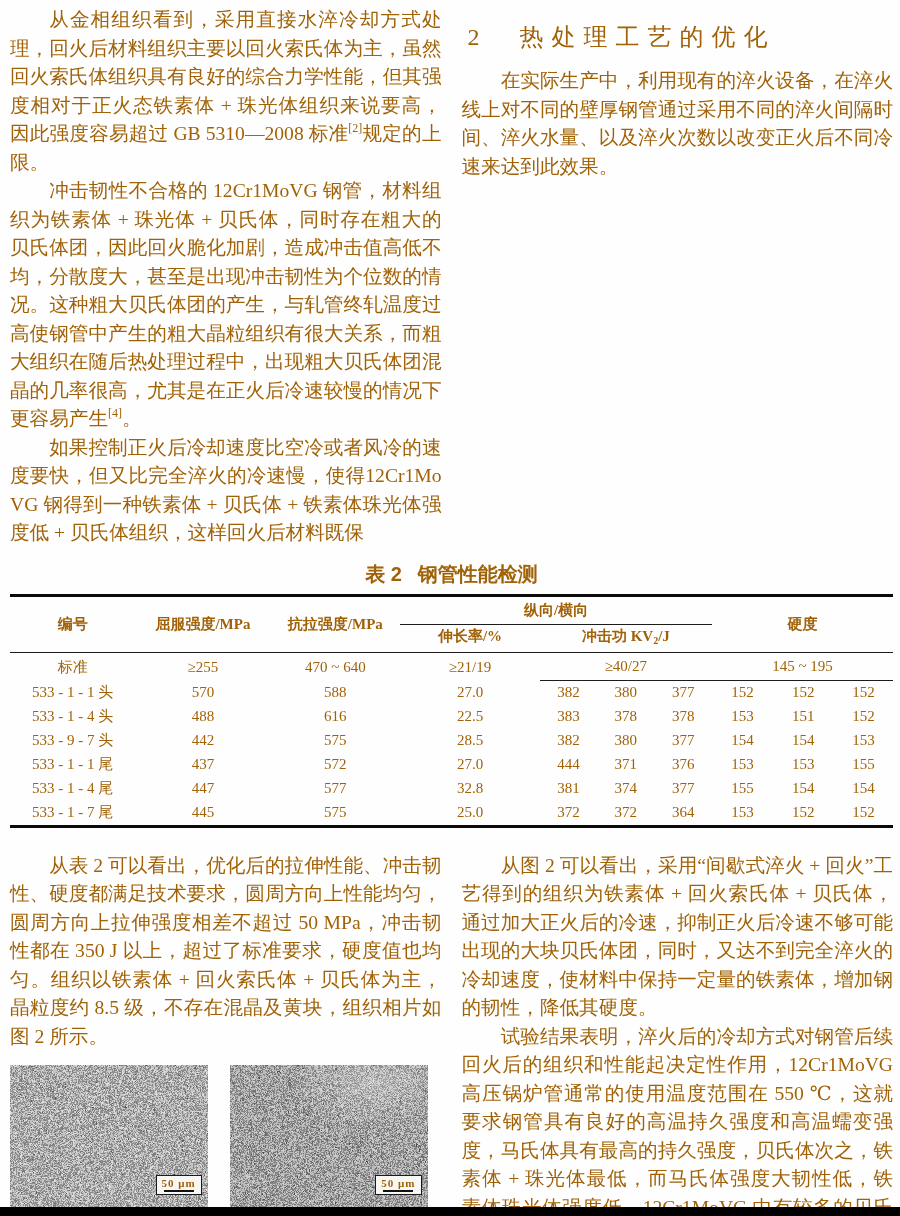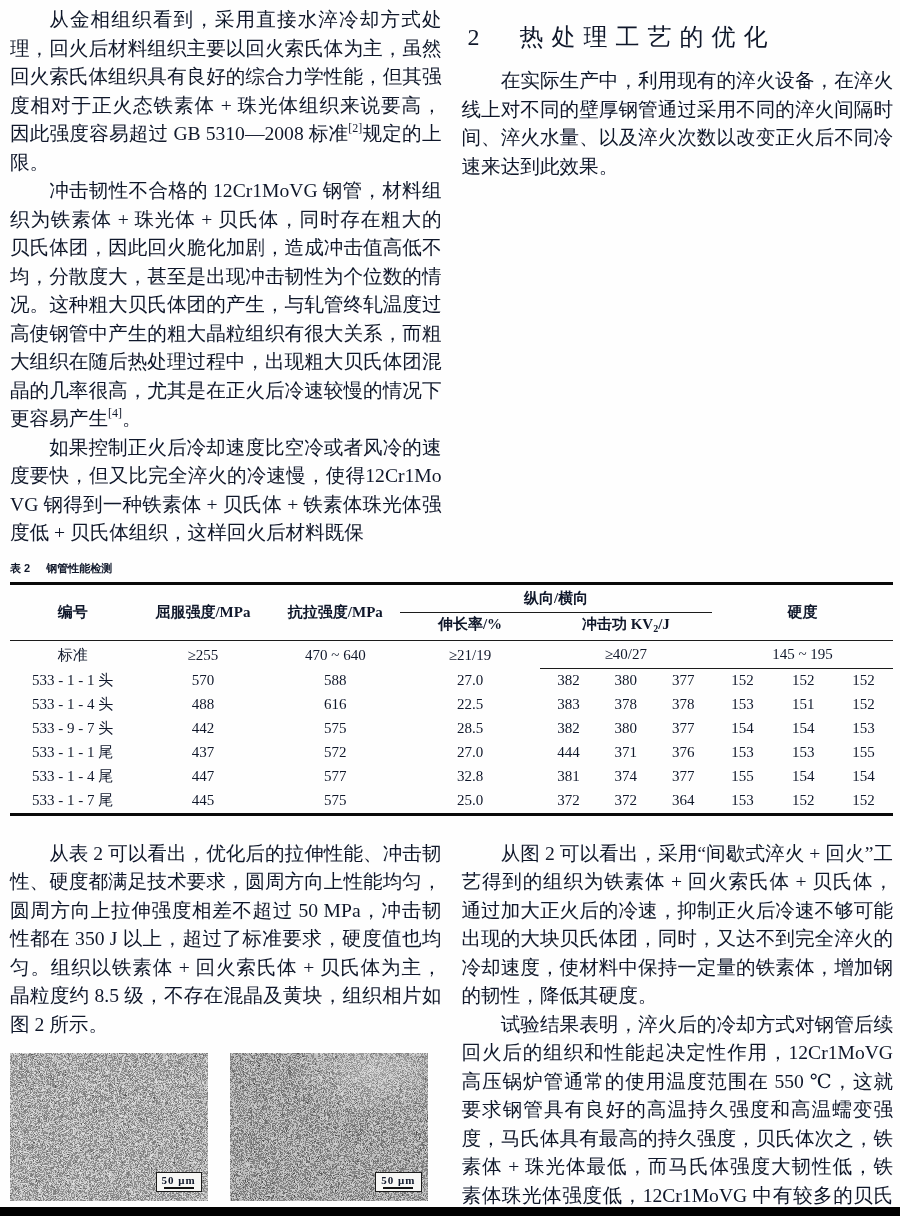--- a/index.html
+++ b/index.html
@@ -3,21 +3,21 @@
 <meta charset="utf-8">
 <style>
   html,body { margin:0; padding:0; background:#ffffff; }
   .page {
     position: relative;
     width: 900px; height: 1216px;
     margin: 0;
     box-sizing: border-box;
     padding: 6px 7px 0 10px;
     background: #fefefe;
-    color: #0f172a;
+    color: #a16207;
     font-family: "Liberation Serif", "DejaVu Serif", serif;
     overflow: hidden;
   }
   .two-col { display: flex; gap: 20px; }
   .col { flex: 1 1 0; min-width: 0; }
 
   .para {
     margin: 0;
     font-size: 19.6px;
     line-height: 28.5px;
@@ -32,24 +32,24 @@
     font-size: 24px;
     font-weight: 400;
     white-space: nowrap;
   }
   .h-num { display: inline-block; margin: 0 40px 0 6px; }
   .h-text { letter-spacing: 8px; }
 
   
   .table-block { margin-top: 13px; }
   .table-title {
-    text-align: left;
+    text-align: center;
     font-family: "Liberation Sans", "DejaVu Sans", sans-serif;
     font-weight: bold;
-    font-size: 11px;
+    font-size: 20px;
     margin-bottom: 6px;
   }
   .tt-label { margin-right: 16px; }
   table.perf-table {
     width: 100%;
     border-collapse: collapse;
     table-layout: fixed;
     font-size: 15px;
     text-align: center;
     border-top: 3px solid #0a0a0a;
@@ -77,21 +77,21 @@
     background: #555;
   }
   .micro-svg { display:block; width: 100%; height: 100%; }
   .micrograph.m-right::after {
     content: "";
     position: absolute; inset: 0;
     background: radial-gradient(60% 45% at 72% 12%, rgba(255,255,255,0.30), rgba(255,255,255,0) 70%);
     pointer-events: none;
   }
   .scalebar {
-    position: absolute; right: 6px; bottom: 9px;
+    position: absolute; right: 6px; bottom: 18px;
     background: #f7f7f5;
     border: 1.3px solid #1a1a1a;
     padding: 1px 5px 2px;
     text-align: center;
     z-index: 2;
   }
   .scale-text { display: block; font-size: 11px; font-weight: bold; line-height: 12px; letter-spacing: 1px; }
   .scale-rule { display: block; width: 30px; height: 2.5px; background: #111; margin: 1px auto 0; }
 
   .bottom-section { margin-top: 24px; }

